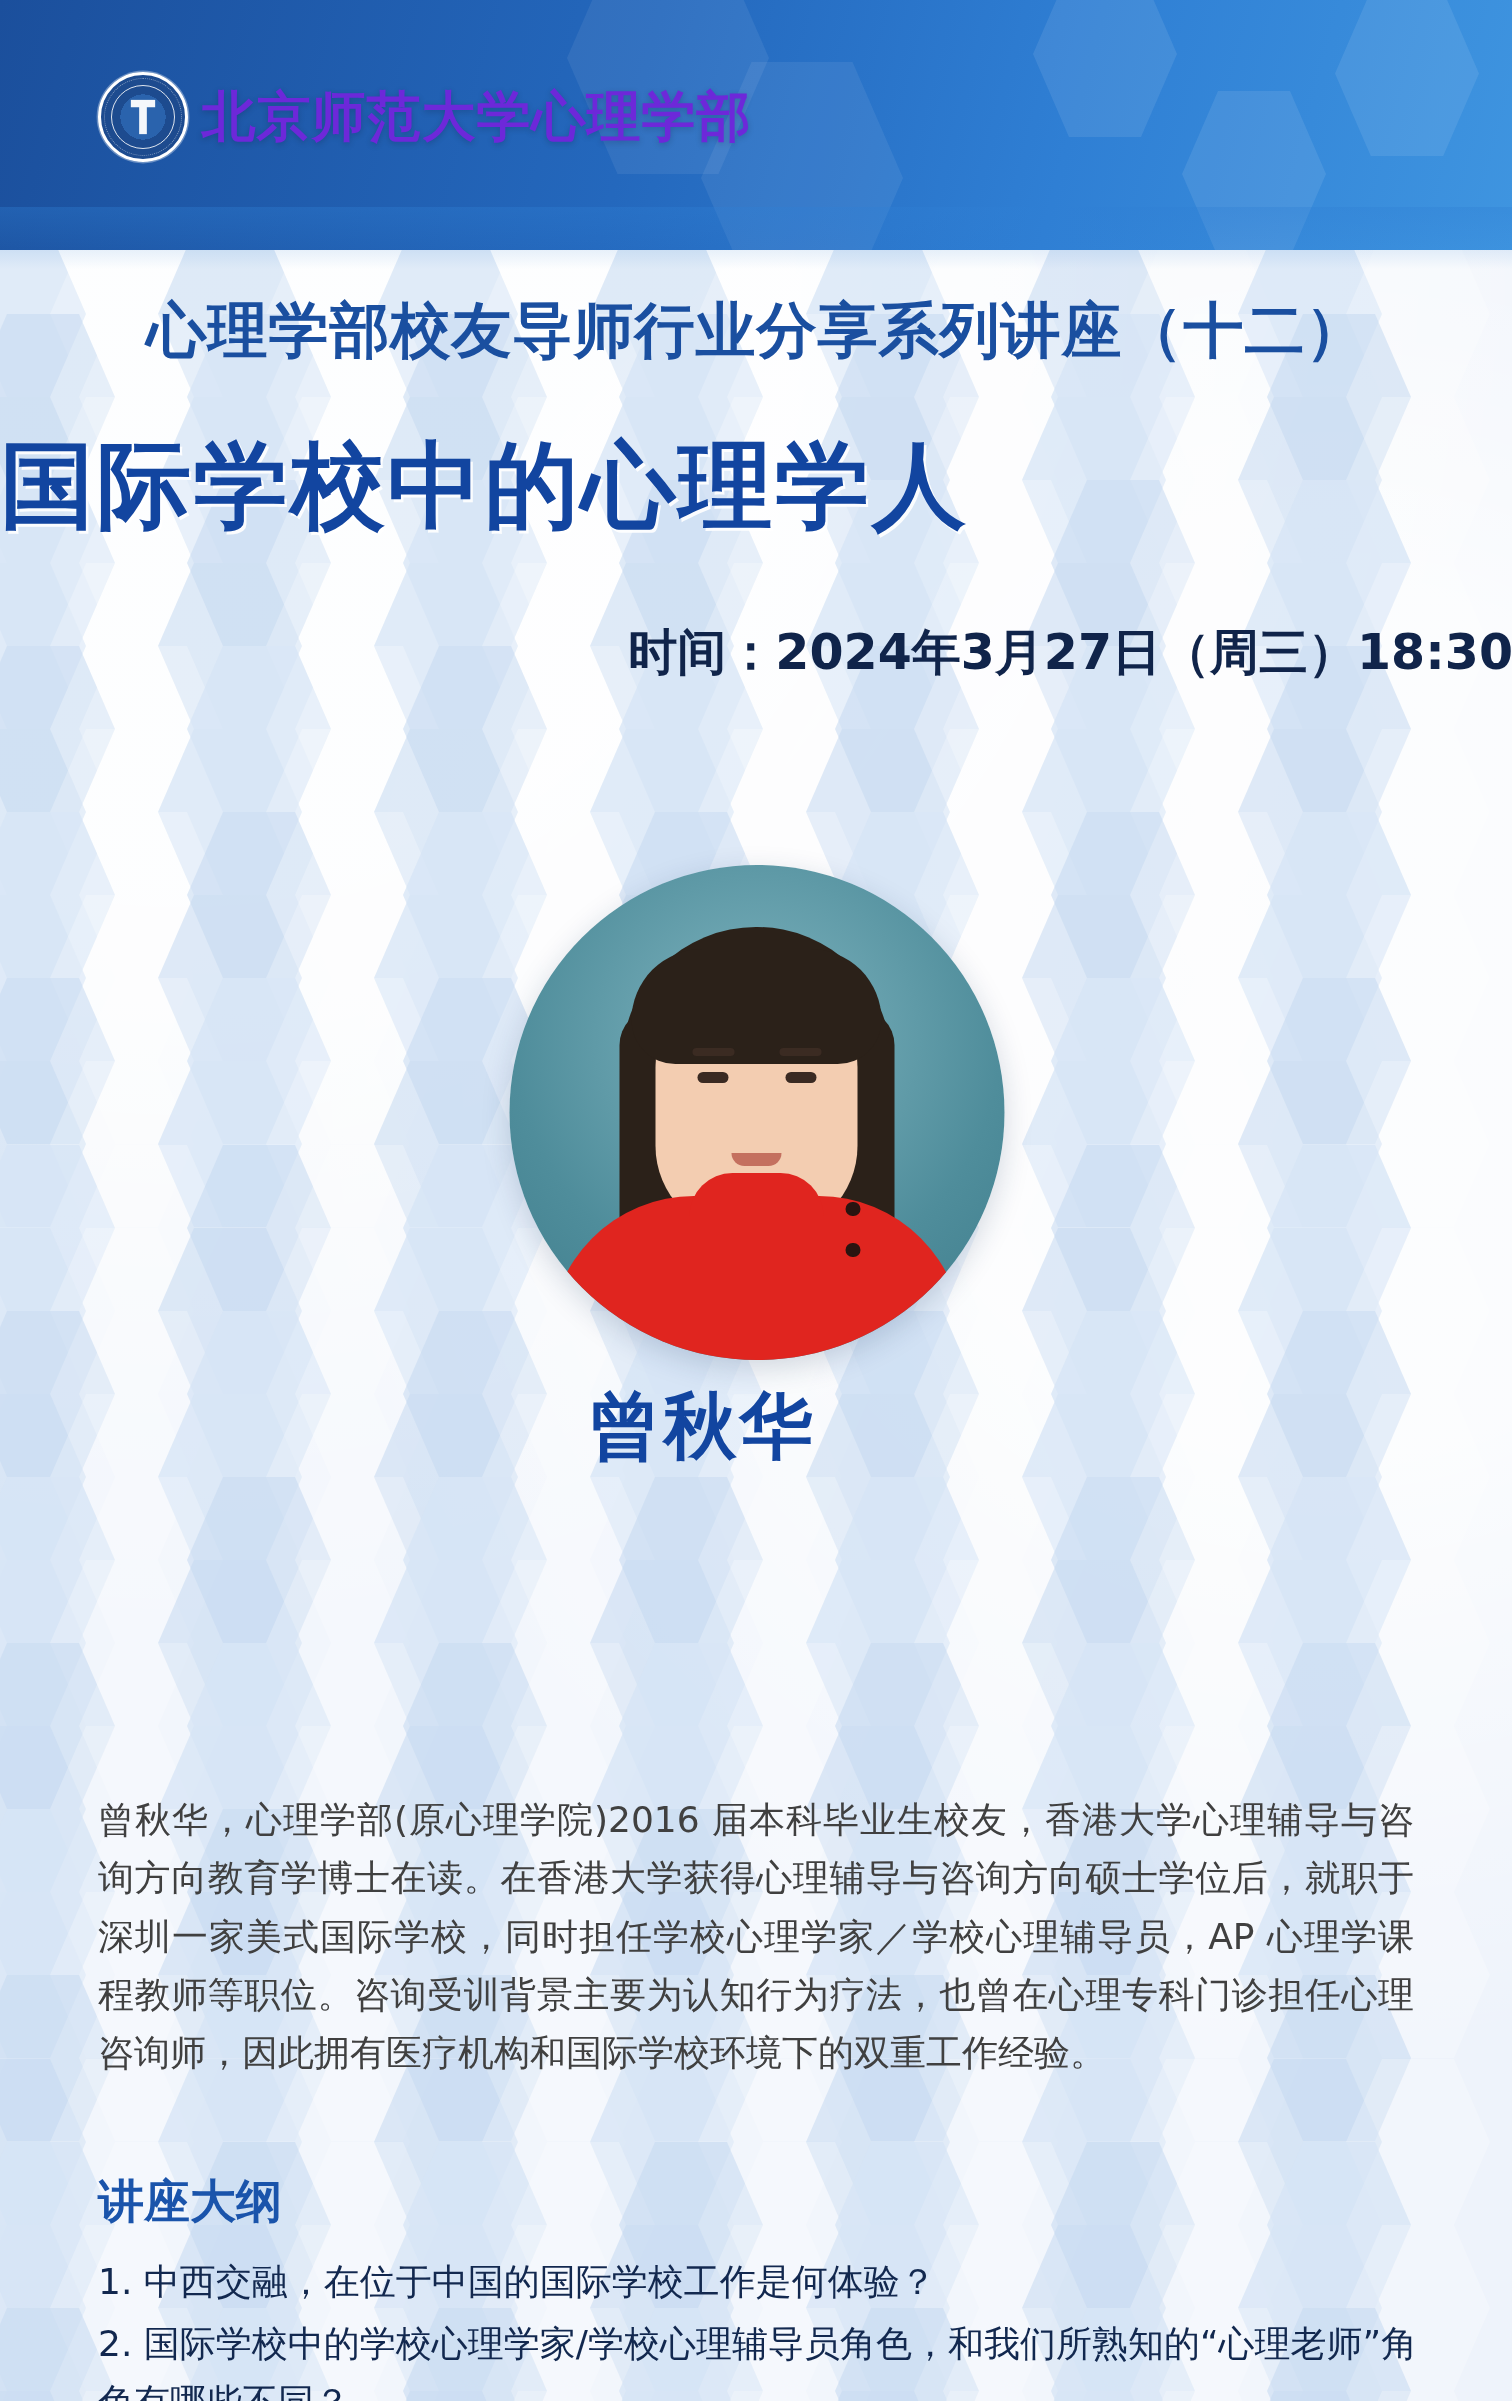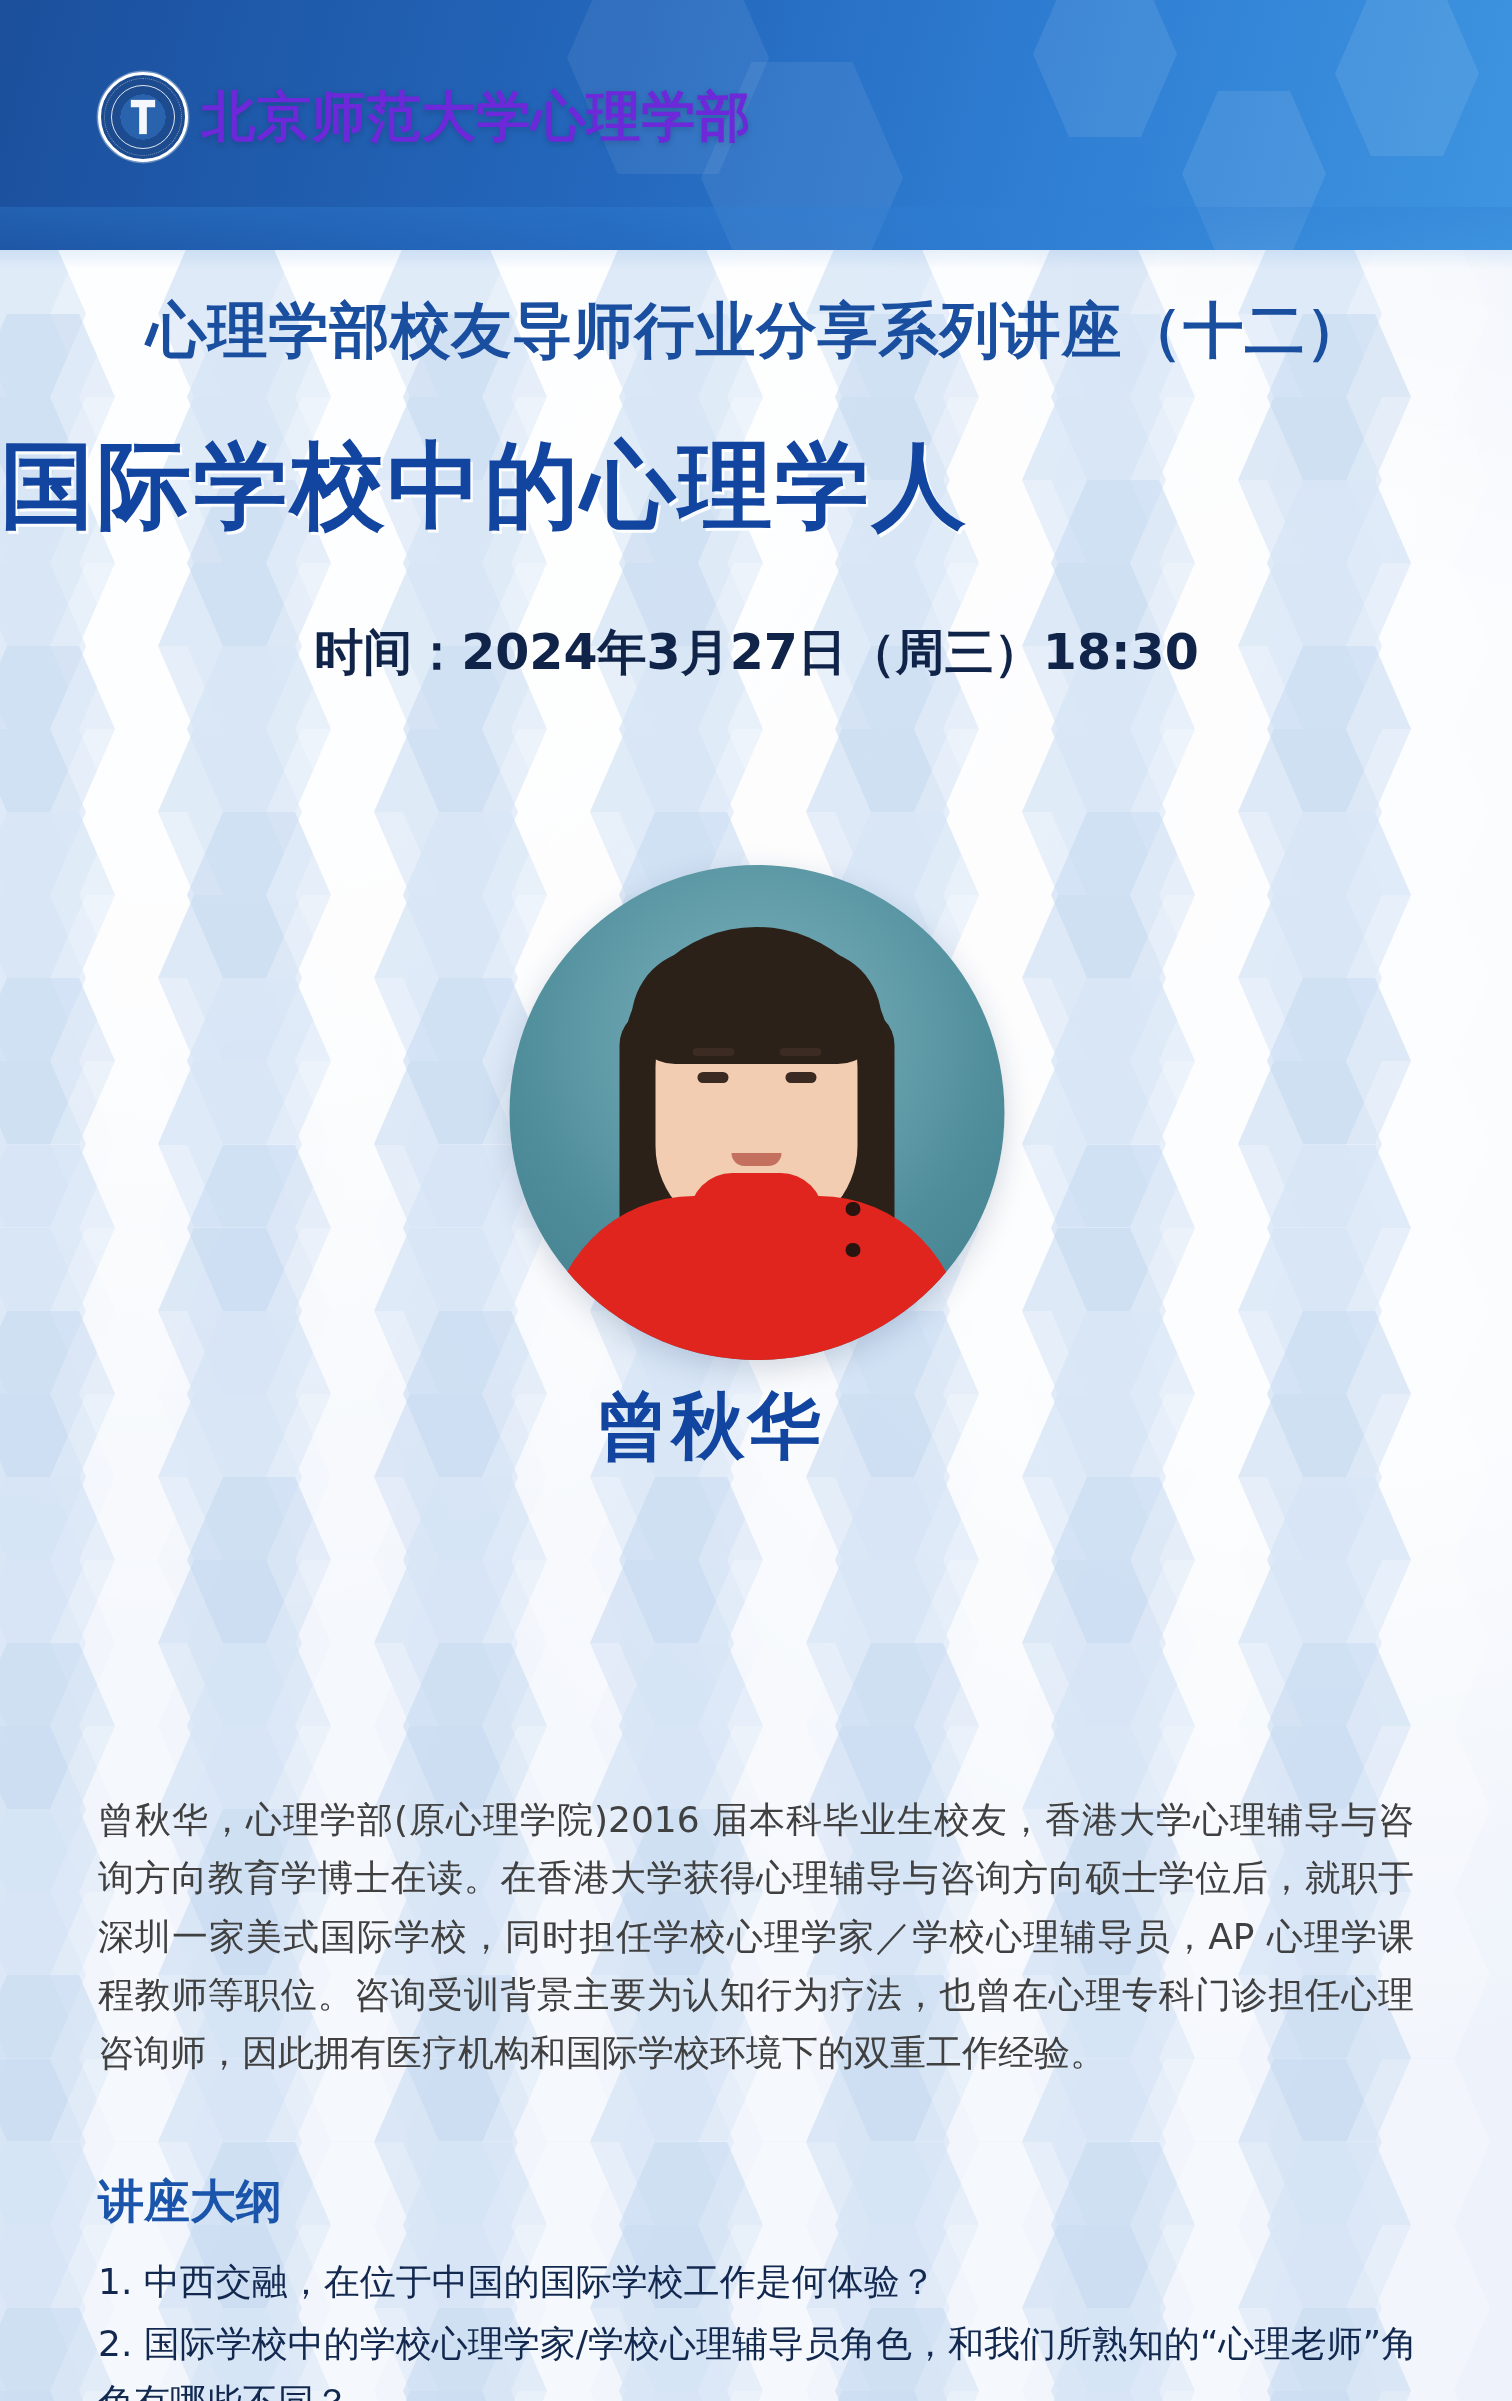--- a/index.html
+++ b/index.html
@@ -142,21 +142,21 @@
     font-size: 94px;
     font-weight: 800;
     letter-spacing: 2.9px;
     text-shadow: 2.4px 2.9px 0 rgba(255,255,255,0.9);
     font-family: "DejaVu Sans", "Liberation Sans", sans-serif;
   }
 
   .info-line {
     position: absolute;
     width: 1513px;
-    text-align: center;
+    text-align: right;
     color: #10244a;
     font-weight: 700;
     font-size: 49px;
     font-family: "DejaVu Sans", "Liberation Sans", sans-serif;
   }
   .info-line.l1 { top: 620px; }
   .info-line.l2 { top: 740px; }
 
   
   .portrait {
@@ -266,21 +266,20 @@
   .speaker-name {
     position: absolute;
     top: 1378px;
     width: 1403px;
     text-align: center;
     color: #1245a0;
     font-size: 73px;
     font-weight: 800;
     letter-spacing: 2.9px;
     font-family: "DejaVu Sans", "Liberation Sans", sans-serif;
-    padding-left: 8px;
   }
 
   
   .section-head {
     position: absolute;
     left: 98px;
     color: #1a54ab;
     font-size: 46px;
     font-weight: 700;
     font-family: "DejaVu Sans", "Liberation Sans", sans-serif;

